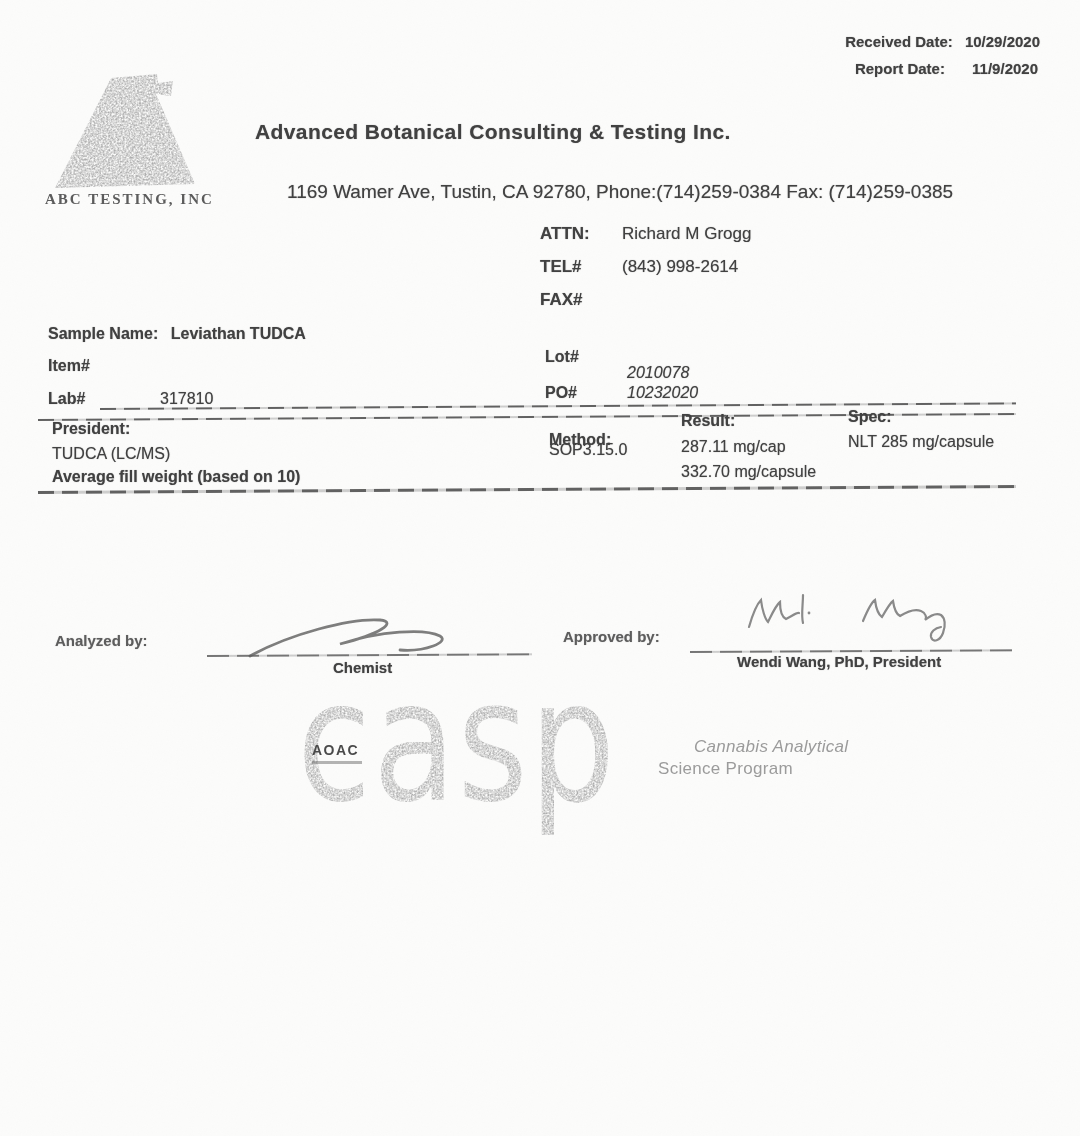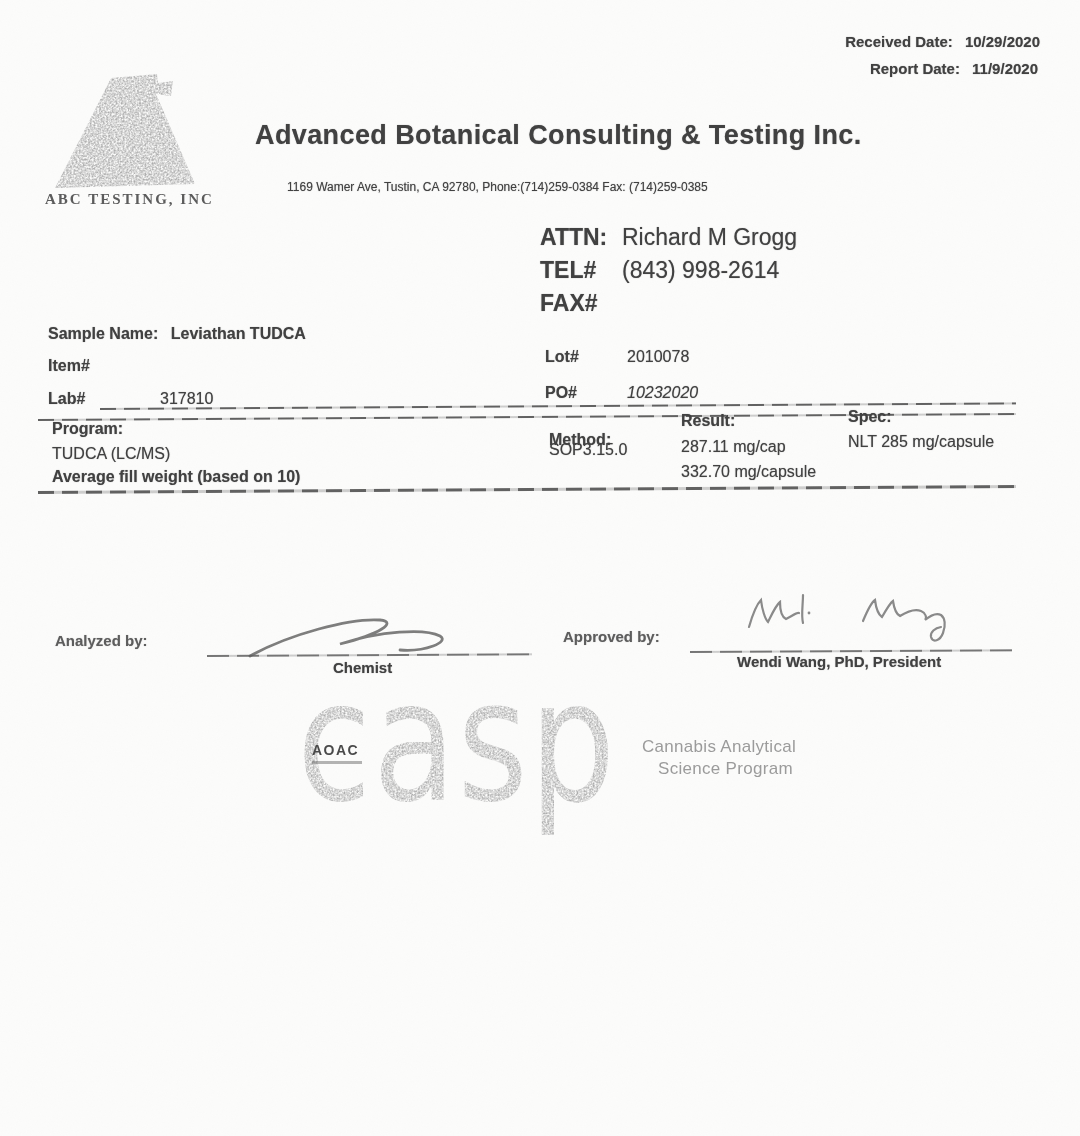--- a/index.html
+++ b/index.html
@@ -5,25 +5,25 @@
   html,body{margin:0;padding:0;background:#e8e8e6;}
   .page{
     position:relative;width:1080px;height:1136px;margin:0 auto;
     background:#fcfcfb;overflow:hidden;
     font-family:"Liberation Sans",sans-serif;color:#414141;
   }
   .t{position:absolute;white-space:nowrap;line-height:1.15;}
   .ink{color:#414141;text-shadow:0 0 1px rgba(70,70,70,.55);filter:blur(.2px);}
   .ink-soft{color:#5d5d5d;text-shadow:0 0 1px rgba(110,110,110,.5);filter:blur(.25px);}
   .b{font-weight:700;}
-  .sz13{font-size:12px;}
+  .sz13{font-size:19px;}
   .sz15{font-size:15px;}
   .sz16{font-size:16px;}
-  .sz17{font-size:23px;}
-  .title{font-size:27px;letter-spacing:.4px;}
+  .sz17{font-size:17px;}
+  .title{font-size:21px;letter-spacing:.4px;}
   .serifcap{font-family:"Liberation Serif",serif;font-size:15px;letter-spacing:2px;font-weight:700;color:#5c5c5c;}
   .rule{
     position:absolute;height:2px;transform:rotate(-0.35deg);transform-origin:left center;
     background:repeating-linear-gradient(90deg,rgba(80,80,80,.9) 0 16px,rgba(150,150,150,.45) 16px 24px);
     filter:blur(.3px);
   }
   .rule.thick{height:3px;}
   .sigline{
     position:absolute;height:2px;transform:rotate(-0.3deg);transform-origin:left center;
     background:repeating-linear-gradient(90deg,rgba(95,95,95,.85) 0 22px,rgba(160,160,160,.5) 22px 30px);
@@ -56,21 +56,21 @@
   <svg class="noise" width="1080" height="1136">
     <rect width="1080" height="1136" filter="url(#pagenoise)"></rect>
   </svg>
 
   <div class="t ink b sz15" style="top:33px;right:40px;">
     <span>Received Date:</span>
     <span style="margin-left: 8px;">10/29/2020</span>
   </div>
   <div class="t ink b sz15" style="top:60px;right:42px;">
     <span>Report Date:</span>
-    <span style="margin-left: 8px;">11/9/2020</span>
+    <span style="margin-left: 23px;">11/9/2020</span>
   </div>
 
   <svg class="abs" style="left:45px;top:72px;" width="170" height="120" viewBox="0 0 170 120">
     <polygon filter="url(#grain)" fill="#585858" points="66,6 112,2 113,11 128,9 126,24 111,22 150,112 10,116 60,18"></polygon>
   </svg>
   <div class="t serifcap" style="left:45px;top:191px;filter:blur(.3px);">ABC TESTING, INC</div>
 
   <div class="t ink b title" style="left:255px;top:120px;">Advanced Botanical Consulting &amp; Testing Inc.</div>
   <div class="t ink sz13" style="left:287px;top:181px;">1169 Wamer Ave, Tustin, CA 92780, Phone:(714)259-0384 Fax: (714)259-0385</div>
 
@@ -81,29 +81,29 @@
   <div class="t ink b sz17" style="left:540px;top:290px;">FAX#</div>
 
   <div class="t ink b sz16" style="left:48px;top:325px;">
     <span>Sample Name:</span>
     <span style="margin-left: 8px;">Leviathan TUDCA</span>
   </div>
   <div class="t ink b sz16" style="left:48px;top:357px;text-align:right;">Item#</div>
   <div class="t ink b sz16" style="left:48px;top:390px;">Lab#</div>
   <div class="t ink sz16" style="left:160px;top:390px;">317810</div>
   <div class="t ink b sz16" style="left:545px;top:348px;">Lot#</div>
-  <div class="t ink sz16" style="left:627px;top:348px;">2010078</div>
+  <div class="t ink sz16" style="left:627px;top:364px;font-style:italic;">2010078</div>
   <div class="t ink b sz16" style="left:545px;top:384px;">PO#</div>
   <div class="t ink sz16" style="left:627px;top:384px;font-style:italic;">10232020</div>
 
   <div class="rule" style="left:100px;top:408px;width:916px;"></div>
   <div class="rule" style="left:38px;top:419px;width:978px;"></div>
   <div class="rule thick" style="left:38px;top:491px;width:978px;"></div>
 
-  <div class="t ink b sz16" style="left:52px;top:420px;">Program:</div>
+  <div class="t ink b sz16" style="left:52px;top:420px;">President:</div>
   <div class="t ink b sz16" style="left:549px;top:415px;margin-top:16px;">Method:</div>
   <div class="t ink b sz16" style="left:681px;top:412px;">Result:</div>
   <div class="t ink b sz16" style="left:848px;top:408px;">Spec:</div>
 
   <div class="t ink sz16" style="left:52px;top:445px;">TUDCA (LC/MS)</div>
   <div class="t ink sz16" style="left:549px;top:441px;">SOP3.15.0</div>
   <div class="t ink sz16" style="left:681px;top:438px;">287.11 mg/cap</div>
   <div class="t ink sz16" style="left:848px;top:433px;">NLT 285 mg/capsule</div>
 
   <div class="t ink b sz16" style="left:52px;top:468px;">Average fill weight (based on 10)</div>
@@ -126,16 +126,16 @@
       <path d="M128 38 C 133 26, 137 19, 140 17 C 141 25, 144 32, 147 34 C 151 27, 155 20, 158 18 C 159 25, 161 31, 165 33 C 173 28, 181 26, 186 28 C 191 30, 192 35, 190 37 C 196 32, 202 30, 206 32 C 210 35, 211 42, 208 50 C 205 58, 198 60, 196 54 C 195 49, 200 45, 206 44"></path>
     </g>
   </svg>
   <div class="t ink b sz15" style="left:737px;top:653px;">Wendi Wang, PhD, President</div>
 
   <svg class="abs" style="left:295px;top:660px;" width="370" height="200" viewBox="0 0 370 200">
     <text x="2" y="140" font-family="DejaVu Sans, sans-serif" font-size="168" letter-spacing="2" textLength="320" lengthAdjust="spacingAndGlyphs" fill="#707070" filter="url(#grain)">casp</text>
   </svg>
   <div class="t b" style="left:312px;top:742px;font-size:14px;letter-spacing:1.5px;color:#4a4a4a;filter:blur(.3px);">AOAC</div>
   <div class="aoac-sub" style="left:312px;top:761px;width:50px;"></div>
-  <div class="t program" style="left:642px;top:737px;">Cannabis Analytical</div>
+  <div class="t program" style="left:694px;top:737px;font-style:italic;">Cannabis Analytical</div>
   <div class="t program" style="left:658px;top:759px;">Science Program</div>
 
 </div>
 
 </body></html>

